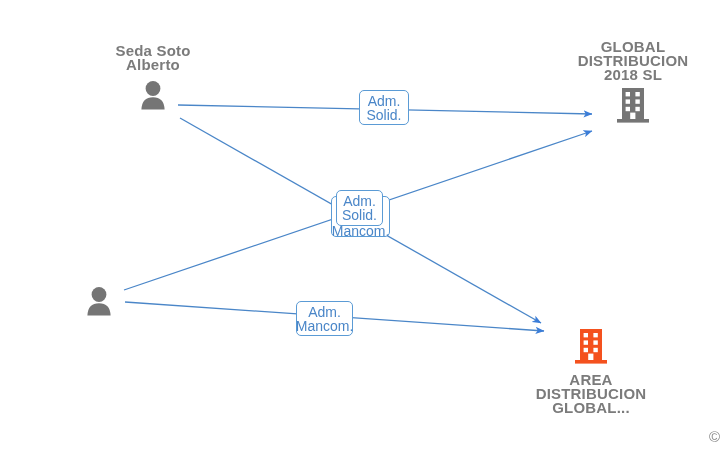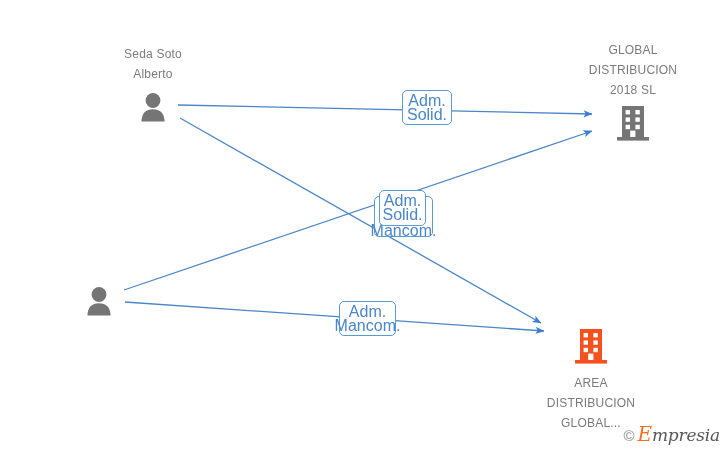--- a/index.html
+++ b/index.html
@@ -30,25 +30,26 @@
     width: 728px;
     height: 450px;
   }
   
   .node {
     position: absolute;
     text-align: center;
     user-select: none;
   }
   .node-label {
-    font-size: 12px;
-    line-height: 20px;
+    font-size: 15px;
+    line-height: 14px;
     color: #777777;
     letter-spacing: 0.2px;
     white-space: pre-line;
+    font-weight: bold;
   }
   .person-label {
     color: #7b7b7b;
   }
   .company-label {
     color: #7b7b7b;
   }
   .icon-wrap {
     display: block;
     margin: 0 auto;
@@ -65,30 +66,29 @@
   #node-company-2 .icon-wrap { margin-bottom: 4px; }
 
   
   .edge-label {
     position: absolute;
     box-sizing: border-box;
     background: #ffffff;
     border: 1px solid #5b9bd5;
     border-radius: 5px;
     color: #4a86c8;
-    font-size: 16px;
+    font-size: 14px;
     line-height: 14px;
     text-align: center;
     display: flex;
     flex-direction: column;
     align-items: center;
     justify-content: center;
     white-space: pre-line;
     padding: 4px 4px;
-    margin-left: 43px;
   }
   #edge-label-1 { left: 359px; top: 90px;  width: 50px; height: 35px; z-index: 6; }
   #edge-label-2 { left: 331px; top: 196px; width: 59px; height: 41px; z-index: 5; }
   #edge-label-3 { left: 336px; top: 190px; width: 47px; height: 36px; z-index: 7; }
   #edge-label-4 { left: 296px; top: 301px; width: 57px; height: 35px; z-index: 6; }
 
   
   #watermark {
     position: absolute;
     right: 8px;
@@ -203,16 +203,15 @@
         <rect x="15.2" y="26.6" width="5.2" height="6.4" fill="#ffffff"></rect>
       </svg>
     </span>
     <div class="node-label company-label">AREA
 DISTRIBUCION
 GLOBAL...</div>
   </div>
 
   <div id="watermark">
     <span class="copy-mark">©</span>
-    <span class="brand"><span class="brand-initial">E</span><span>mpresia</span></span>
   </div>
 
 </div>
 
 </body></html>

